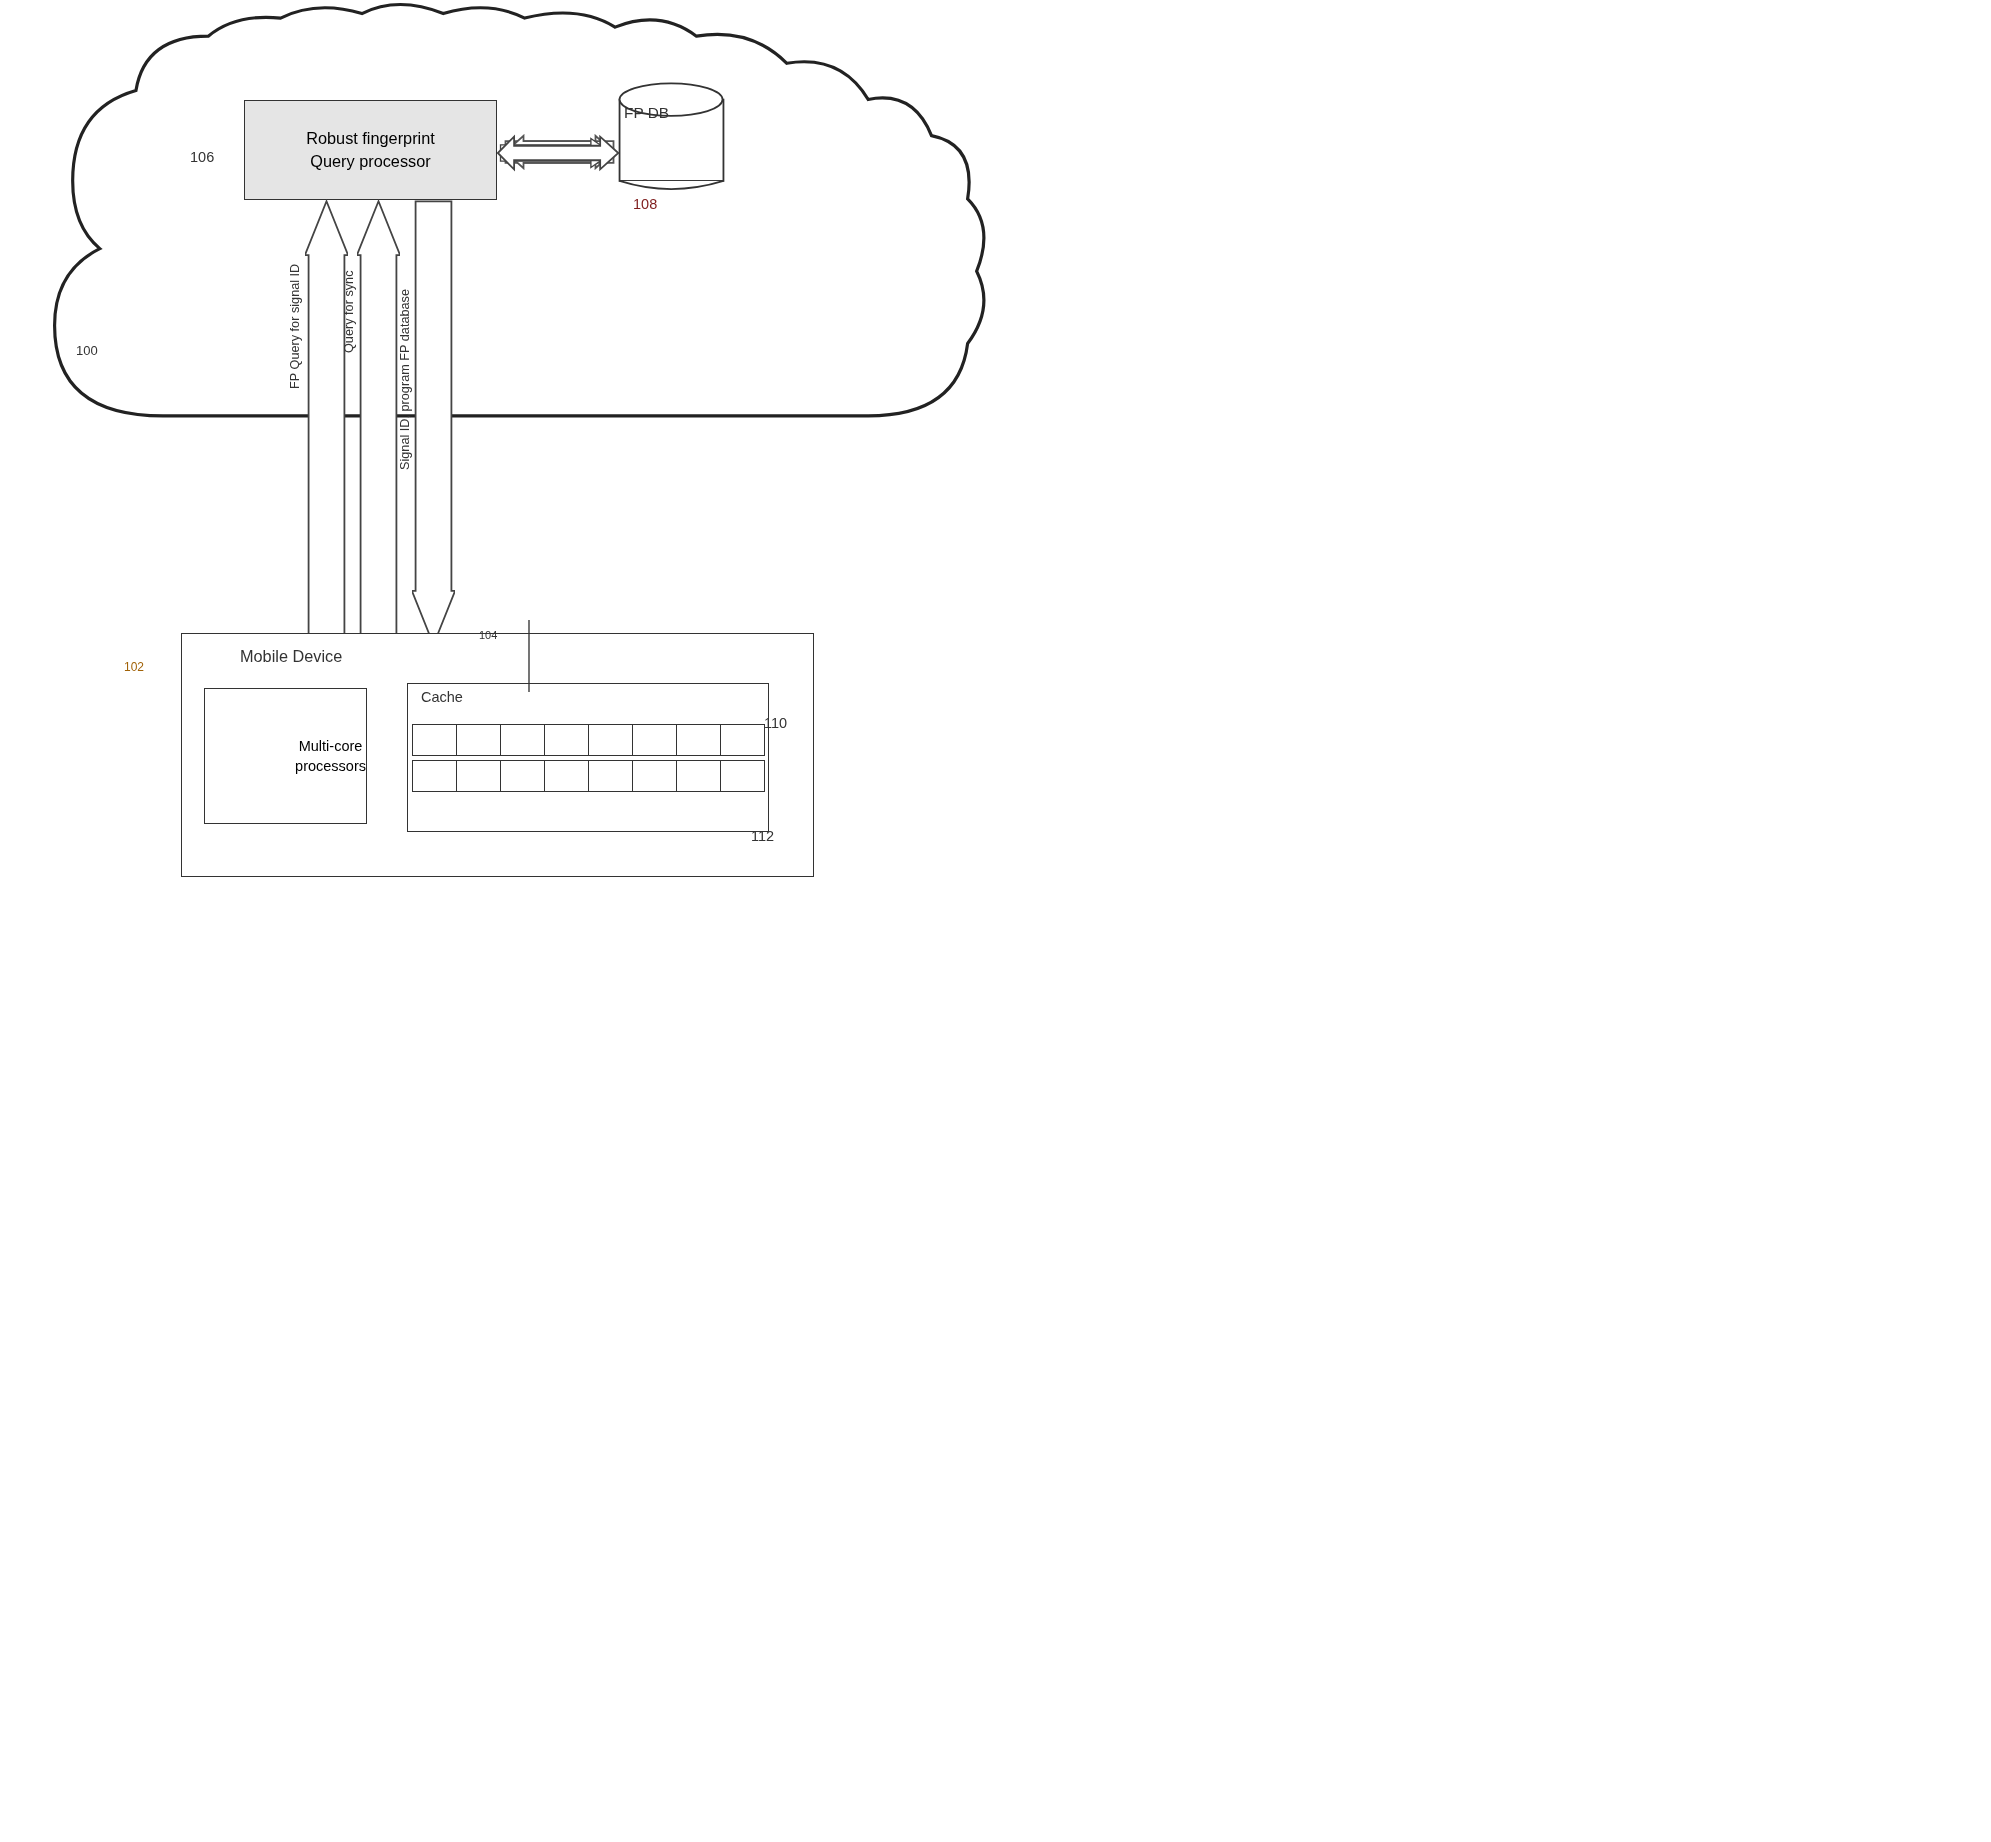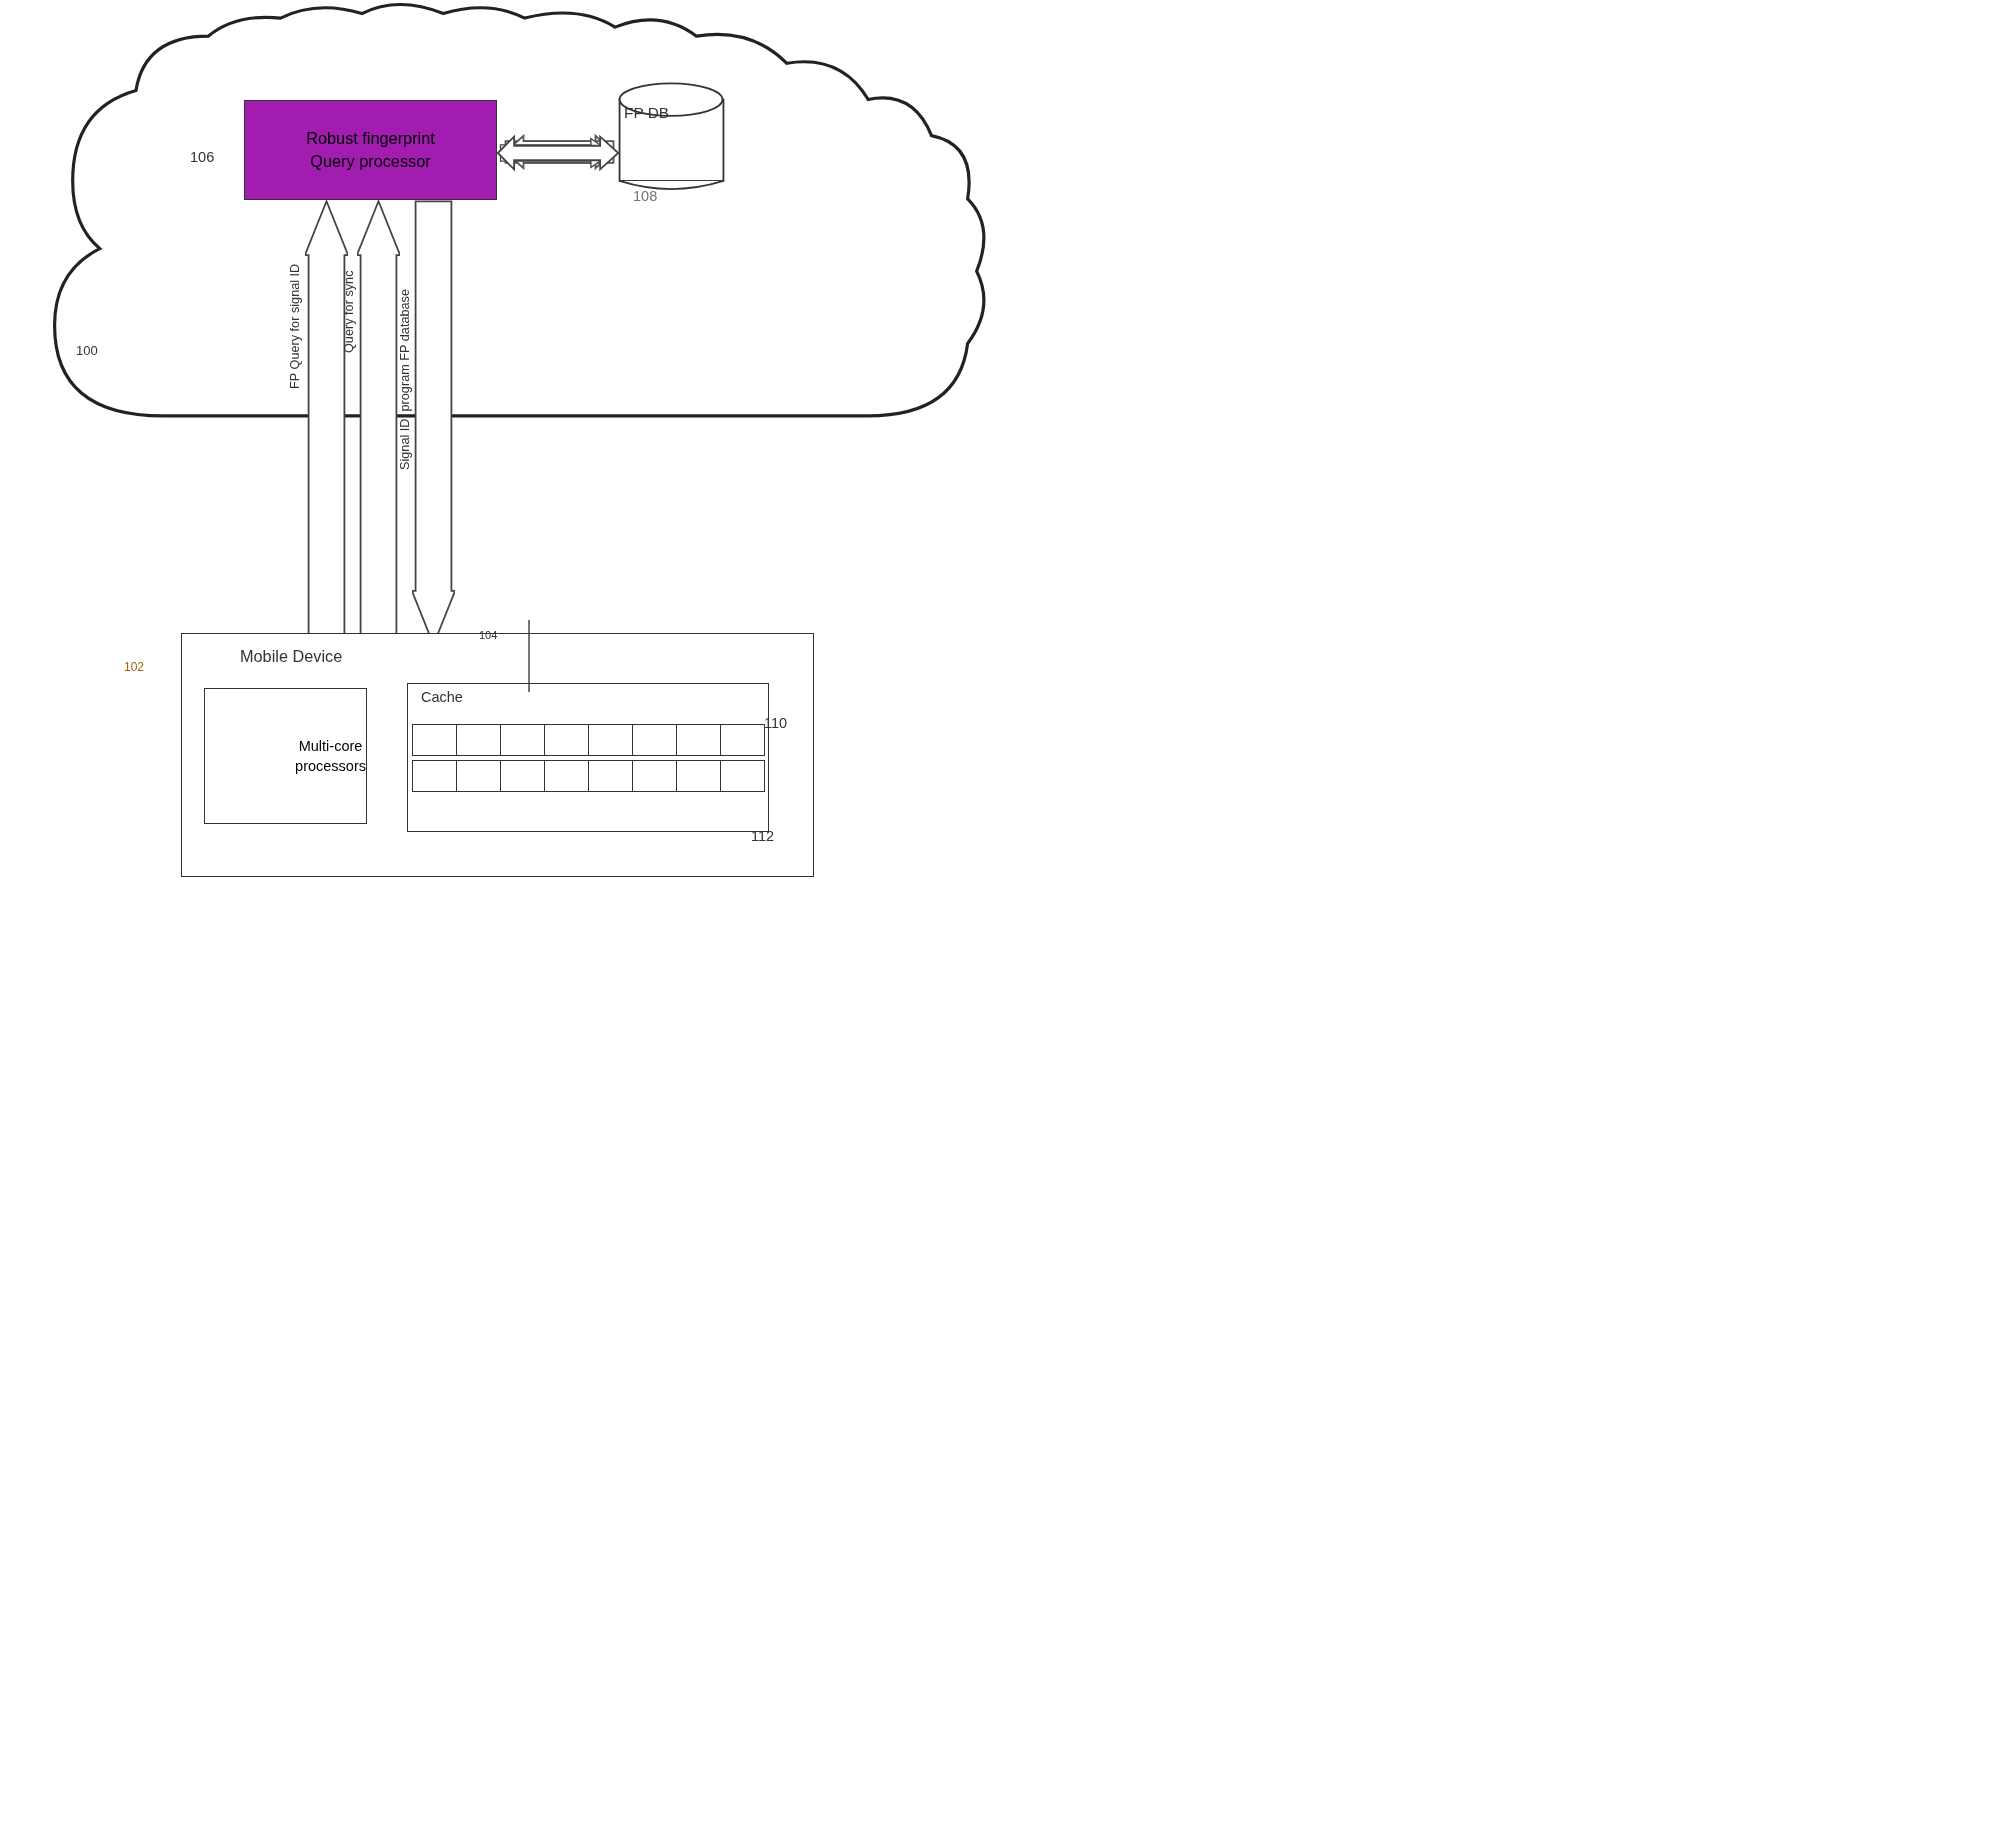--- a/index.html
+++ b/index.html
@@ -20,45 +20,45 @@
     }
 
     
     .query-processor-box {
       position: absolute;
       top: 100px;
       left: 244px;
       width: 253px;
       height: 100px;
       border: 1.8px solid #333;
-      background: #a21caf;
+      background: #e5e5e5;
       display: flex;
       align-items: center;
       justify-content: center;
       text-align: center;
       font-size: 16.3px;
       line-height: 1.4;
     }
 
     
     .label-106 {
       position: absolute;
       top: 149px;
       left: 190px;
       font-size: 14.5px;
       color: #333;
     }
 
     
     .label-108 {
       position: absolute;
-      top: 188px;
+      top: 196px;
       left: 633px;
       font-size: 14.5px;
-      color: #737373;
+      color: #7f1d1d;
     }
 
     
     .label-100 {
       position: absolute;
       top: 312px;
       left: 76px;
       font-size: 13px;
       color: #333;
       margin-top: 31px;

